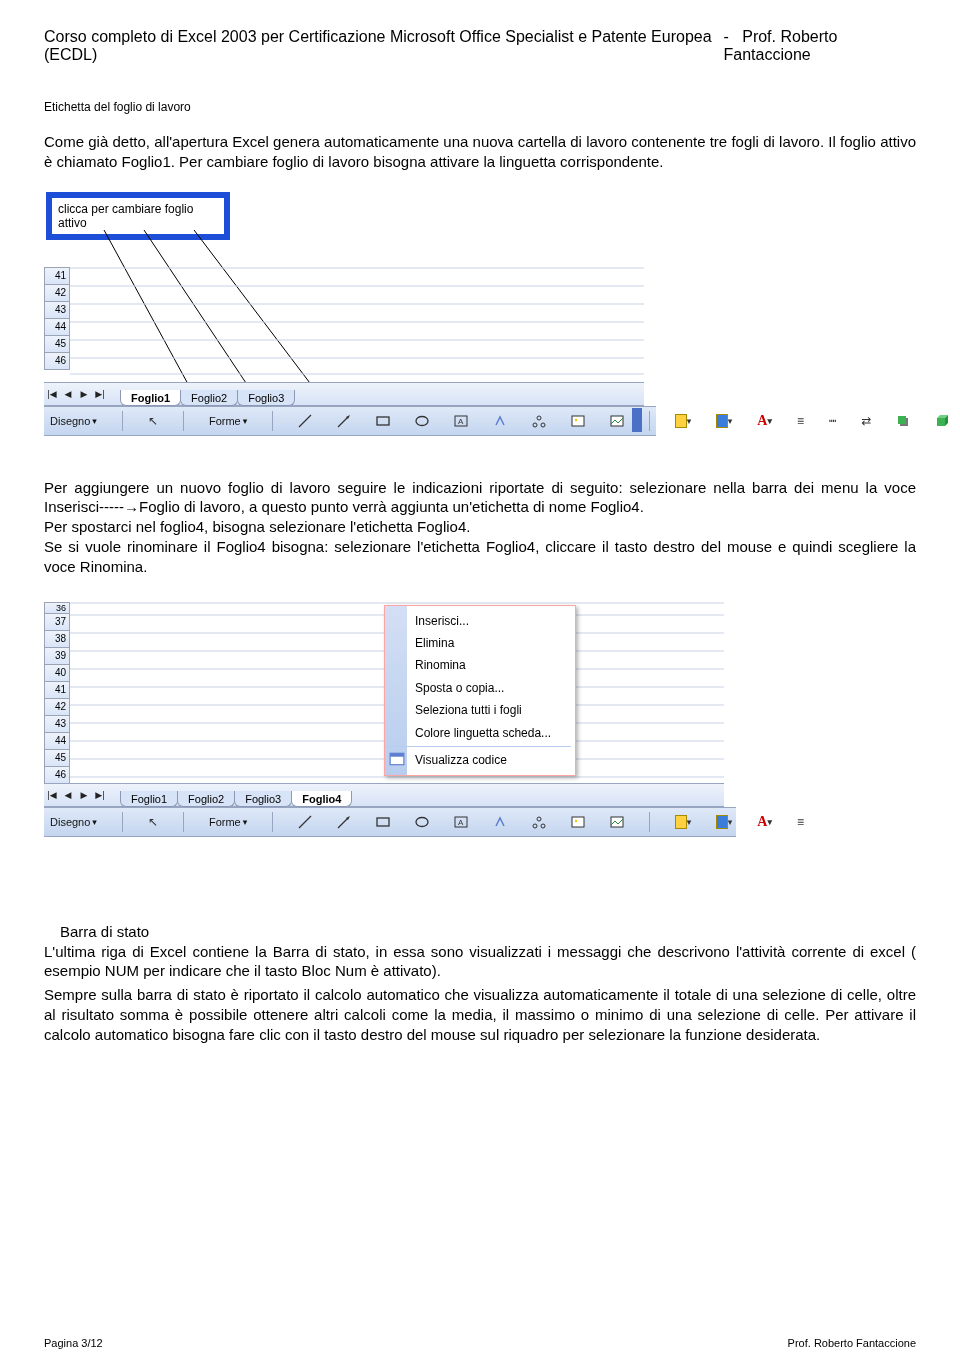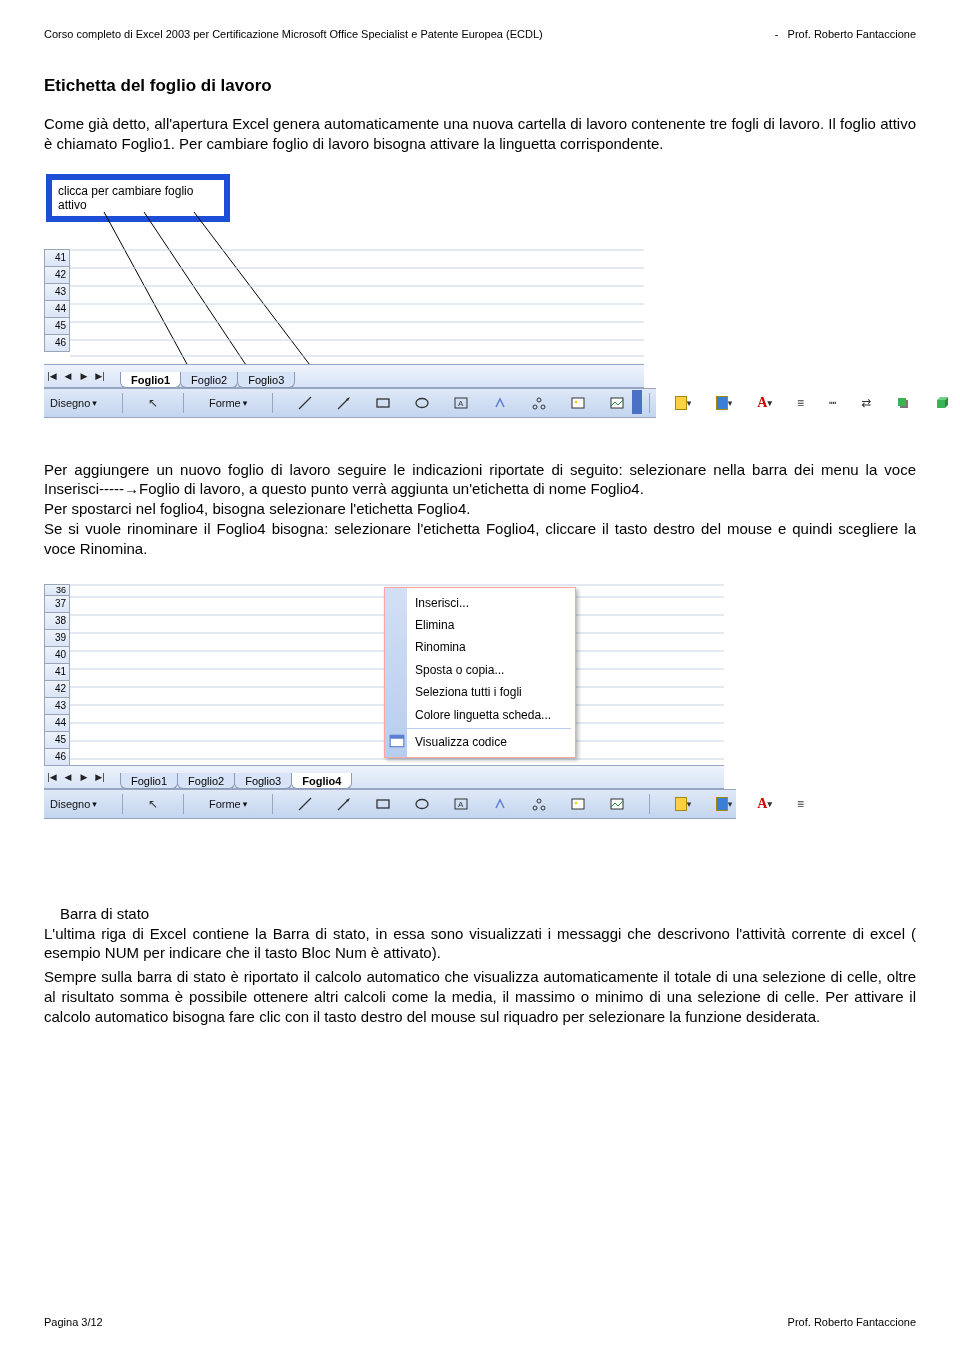--- a/index.html
+++ b/index.html
@@ -1,18 +1,18 @@
 <!DOCTYPE html>
 <html><head>
 <meta charset="utf-8">
 <style>
   html,body{margin:0;padding:0;background:#fff;font-family:Arial,Helvetica,sans-serif;color:#000}
   .page{width:960px;min-height:1365px;margin:0 auto;position:relative;box-sizing:border-box;padding:28px 44px 60px 44px}
-  .hdr{font-size:11px;display:flex;justify-content:space-between;margin-bottom:36px}
-  .h1{font-size:17px;font-weight:bold;margin:0 0 18px 0}
+  .hdr{font-size:16px;display:flex;justify-content:space-between;margin-bottom:36px}
+  .h1{font-size:12px;font-weight:normal;margin:0 0 18px 0}
   .para{font-size:15px;line-height:1.32;text-align:justify;margin:0 0 18px 0}
 
   .fig{border:0;margin:6px 0 28px 0}
   .fig1{width:600px;height:260px;position:relative}
   .callout-box{position:absolute;border:6px solid #1d4ed8;background:#fff;font-size:12px;padding:4px 6px;line-height:1.2;left:2px;top:2px;width:160px}
   .grid-lines{position:absolute;left:0;top:70px;width:600px}
   .grid-lines svg{display:block}
   .rowhdrs{position:absolute;left:0;top:78px}
   .rowhdr{width:26px;height:18px;border:1px solid #9aa4b4;background:linear-gradient(#eef3fb,#d9e5f8);font-size:10px;
      display:flex;align-items:center;justify-content:flex-end;padding:0 3px;box-sizing:border-box;margin-top:-1px;color:#000}
@@ -42,21 +42,21 @@
   .fig2 .sheet-tabs-bar{top:188px;width:680px}
   .fig2 .draw-toolbar{top:212px;width:680px}
   .ctxmenu{position:absolute;left:340px;top:10px;width:190px;background:#fff;border:1px solid #fca5a5;
     box-shadow:2px 2px 4px rgba(0,0,0,.3);font-size:12px}
   .ctxmenu .strip{position:absolute;left:0;top:0;bottom:0;width:22px;background:linear-gradient(#d3dff4,#b8cdee)}
   .ctxmenu ul{list-style:none;margin:0;padding:4px 0;position:relative}
   .ctxmenu li{padding:4px 8px 4px 30px;line-height:1.2;white-space:nowrap}
   .ctxmenu li.sep{border-top:1px solid #b8cdee;margin:2px 4px;padding:0;height:0}
   .ctxmenu .mini-icon{position:absolute;left:4px;width:16px;height:16px;margin-top:-2px}
   .tabs .tab.sel{background:#fff;font-weight:bold}
-  .foot{position:absolute;bottom:37px;left:44px;right:44px;display:flex;justify-content:space-between;font-size:11px}
+  .foot{position:absolute;bottom:16px;left:44px;right:44px;display:flex;justify-content:space-between;font-size:11px}
   .subhead{font-size:15px;font-weight:normal;margin:26px 0 2px 16px}
 </style>
 </head>
 <body>
 
 <div class="page">
 
   <div class="hdr">
     <span>Corso completo di Excel 2003  per Certificazione Microsoft Office Specialist  e  Patente Europea (ECDL)</span>
     <span>

